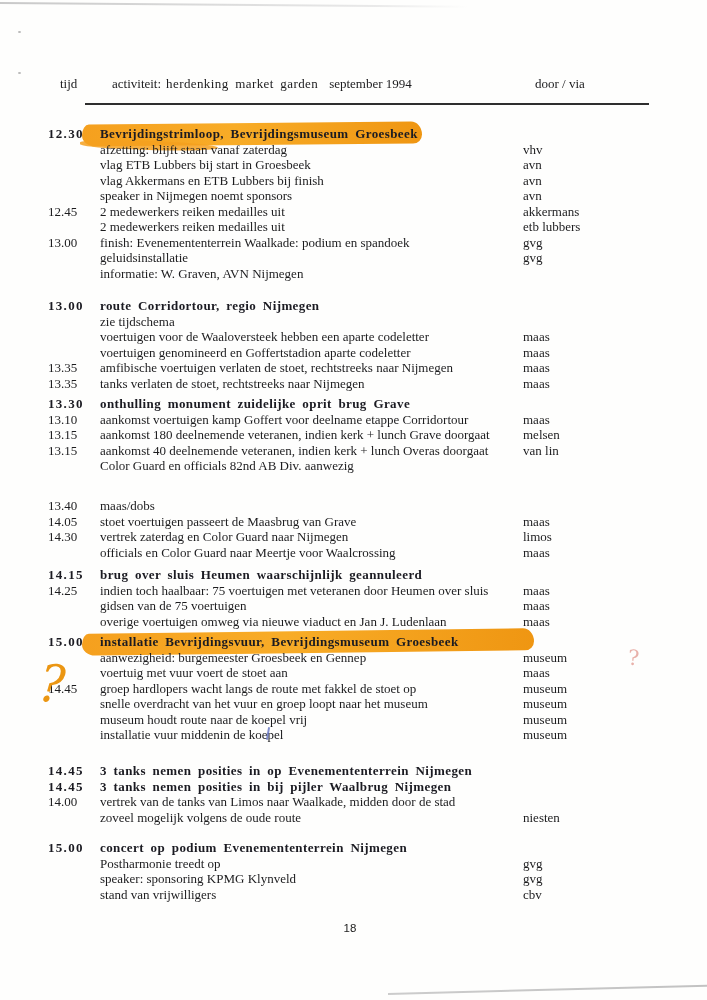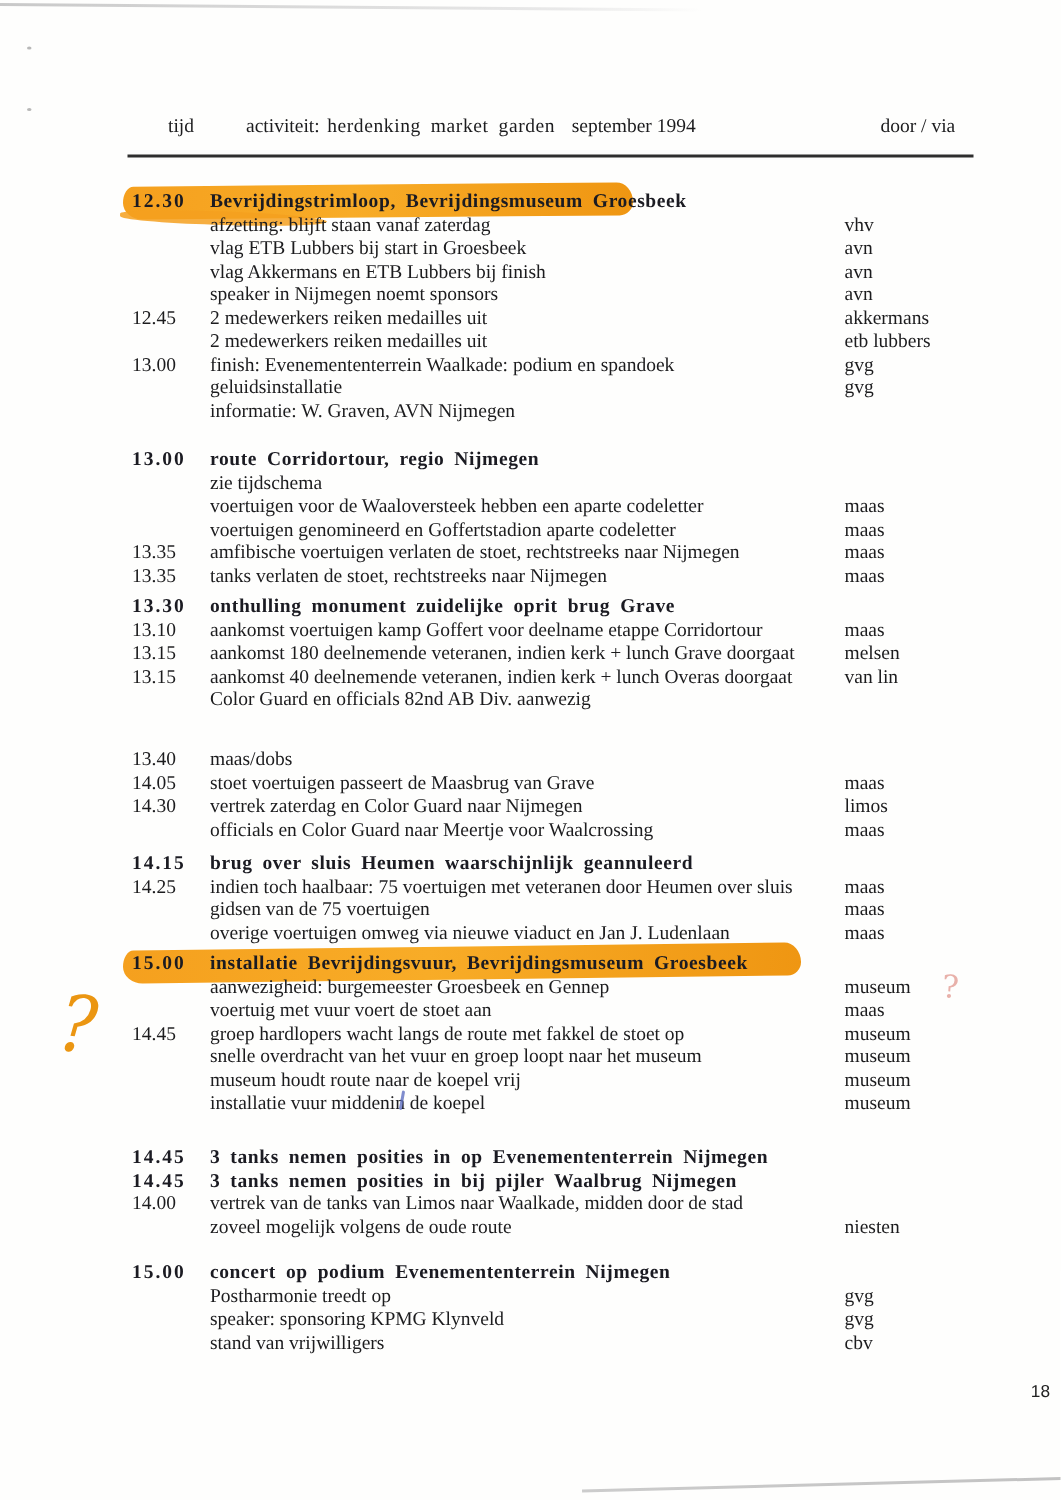--- a/index.html
+++ b/index.html
@@ -18,30 +18,30 @@
     transform:rotate(0.45deg); transform-origin:left center; }
   .scan-bottom-line { position:absolute; left:388px; top:993px; width:322px; height:1.5px;
     background:linear-gradient(90deg,#cccccc,#c2c2c2);
     transform:rotate(-1.5deg); transform-origin:left center; }
   .speck { position:absolute; width:3px; height:2px; background:#9a9a9a; border-radius:50%; opacity:.7; }
   .speck-1 { left:18px; top:31px; }
   .speck-2 { left:18px; top:72px; }
 
   
   .doc-header { position:absolute; left:0; top:76px; width:707px;
-    padding-left:112px; box-sizing:border-box;
+    padding-left:60px; box-sizing:border-box;
     display:grid; grid-template-columns:52px 423px 1fr;
     font-size:13px; line-height:16px; }
   .h-act-title { font-weight:normal; word-spacing:3px; letter-spacing:.4px; margin:0 5px; }
   .h-date { margin-left:6px; }
   .rule { position:absolute; left:85px; top:103px; width:564px; height:2px; background:#2e2e2e; }
 
   
   .block { position:absolute; left:0; width:707px; }
-  .row { position:relative; padding-left:88px; box-sizing:border-box;
+  .row { position:relative; padding-left:48px; box-sizing:border-box;
     display:grid; grid-template-columns:52px 423px 1fr;
     font-size:13px; line-height:15.5px; height:15.5px; white-space:nowrap; }
   .row .cell { display:block; }
   .row.bold { font-weight:bold; color:#1b1b22; word-spacing:3px; letter-spacing:.4px; }
   .row.bold .col-time { letter-spacing:1.3px; }
 
   
   .hl-partial::before, .hl-full::before {
     content:""; position:absolute; top:-3px; height:22px; z-index:-1;
     background:linear-gradient(93deg, var(--highlight-orange,#f5a01e) 0%, #f8ac27 45%, #ef9612 100%);
@@ -56,21 +56,21 @@
   
   .q-big { position:absolute; left:38px; top:656px; font-family:"DejaVu Serif", serif; font-style:italic;
     font-size:52px; line-height:1.1; color:var(--margin-question-orange,#eb9612);
     transform:rotate(6deg) scaleX(.9); }
   .q-small { position:absolute; left:628px; top:646px; font-family:"DejaVu Serif", serif;
     font-size:21px; color:var(--small-question-pink,#e5a49c); opacity:.85; transform:rotate(4deg); }
   .pen-mark { position:absolute; left:267px; top:727px; width:2px; height:13px;
     background:var(--pen-blue,#5f6fc0); opacity:.8; transform:rotate(10deg); border-radius:1px; }
 
   
-  .footer { position:absolute; left:0; top:922px; width:700px; text-align:right;
+  .footer { position:absolute; left:0; top:922px; width:700px; text-align:center;
     font-family:"Liberation Sans", sans-serif; font-size:11.5px; color:#222; }
 </style>
 </head>
 <body>
 
 <div class="page">
 
   <div class="scan-top-line"></div>
   <div class="speck speck-1"></div>
   <div class="speck speck-2"></div>

